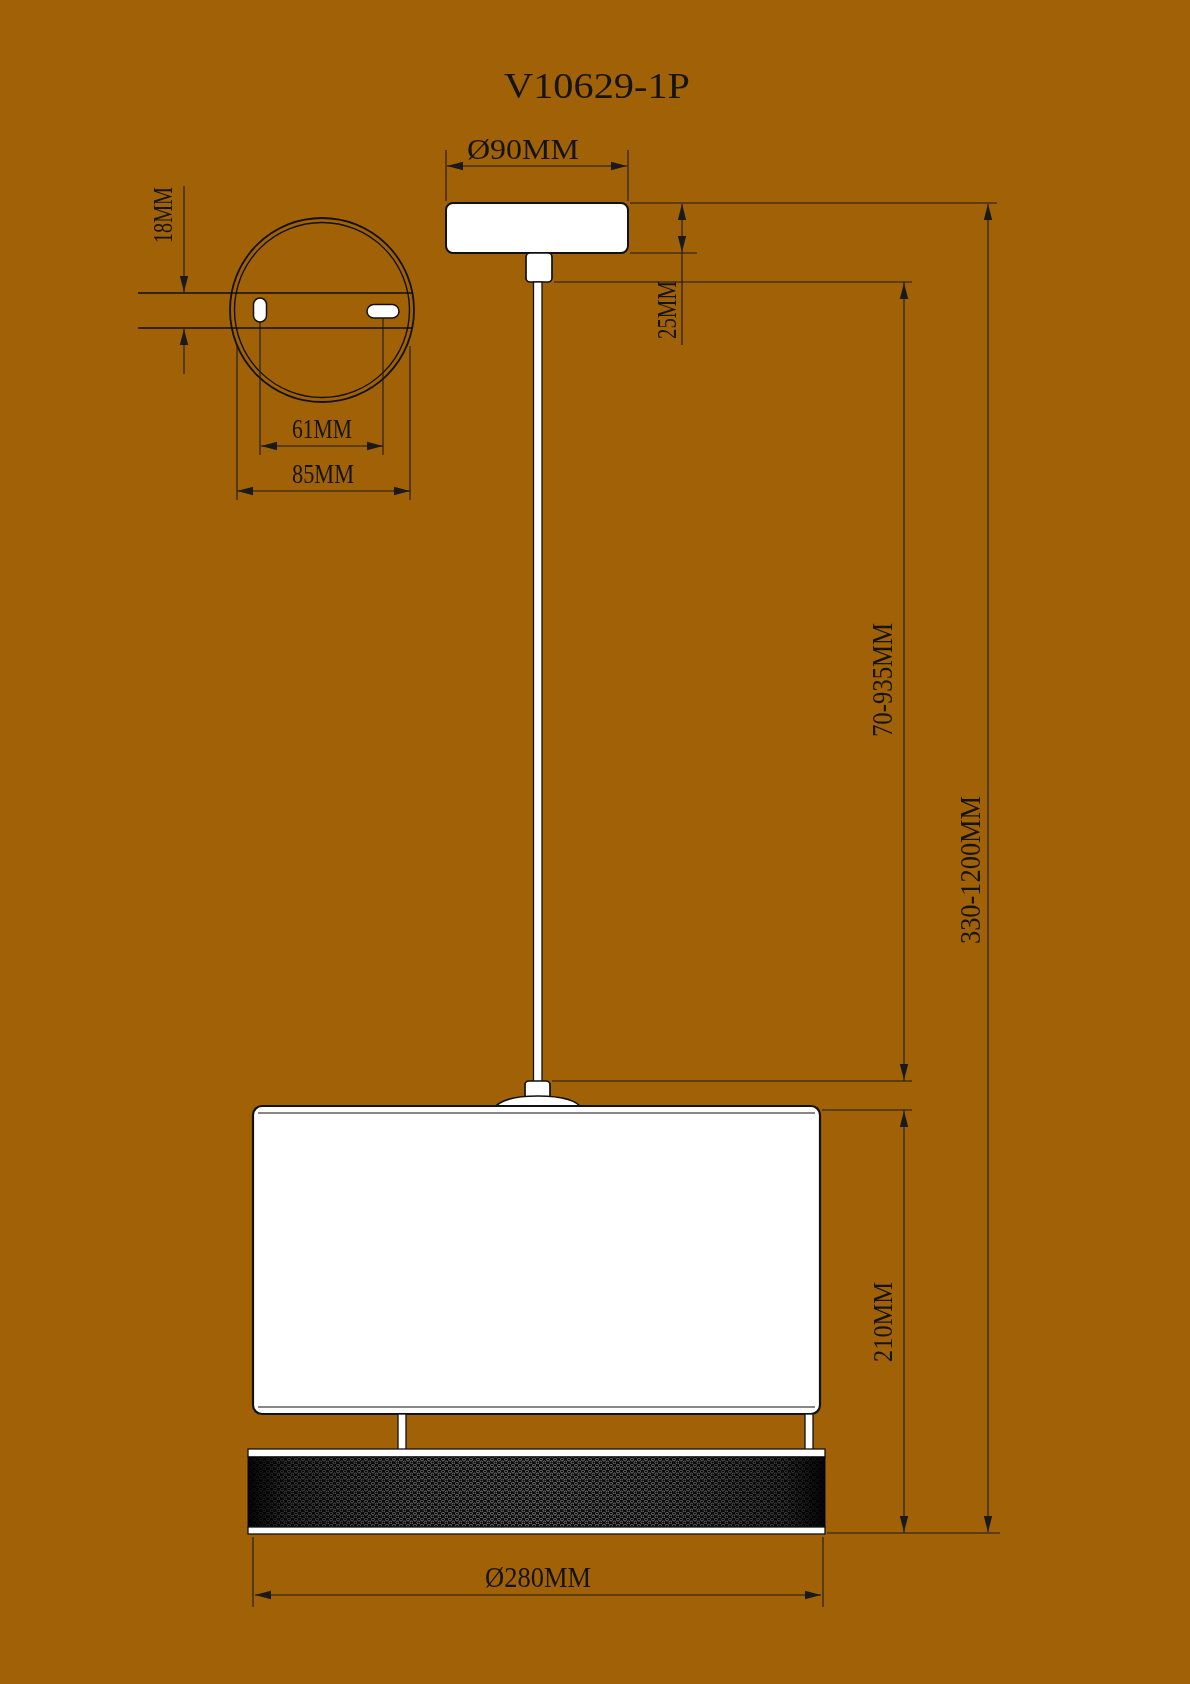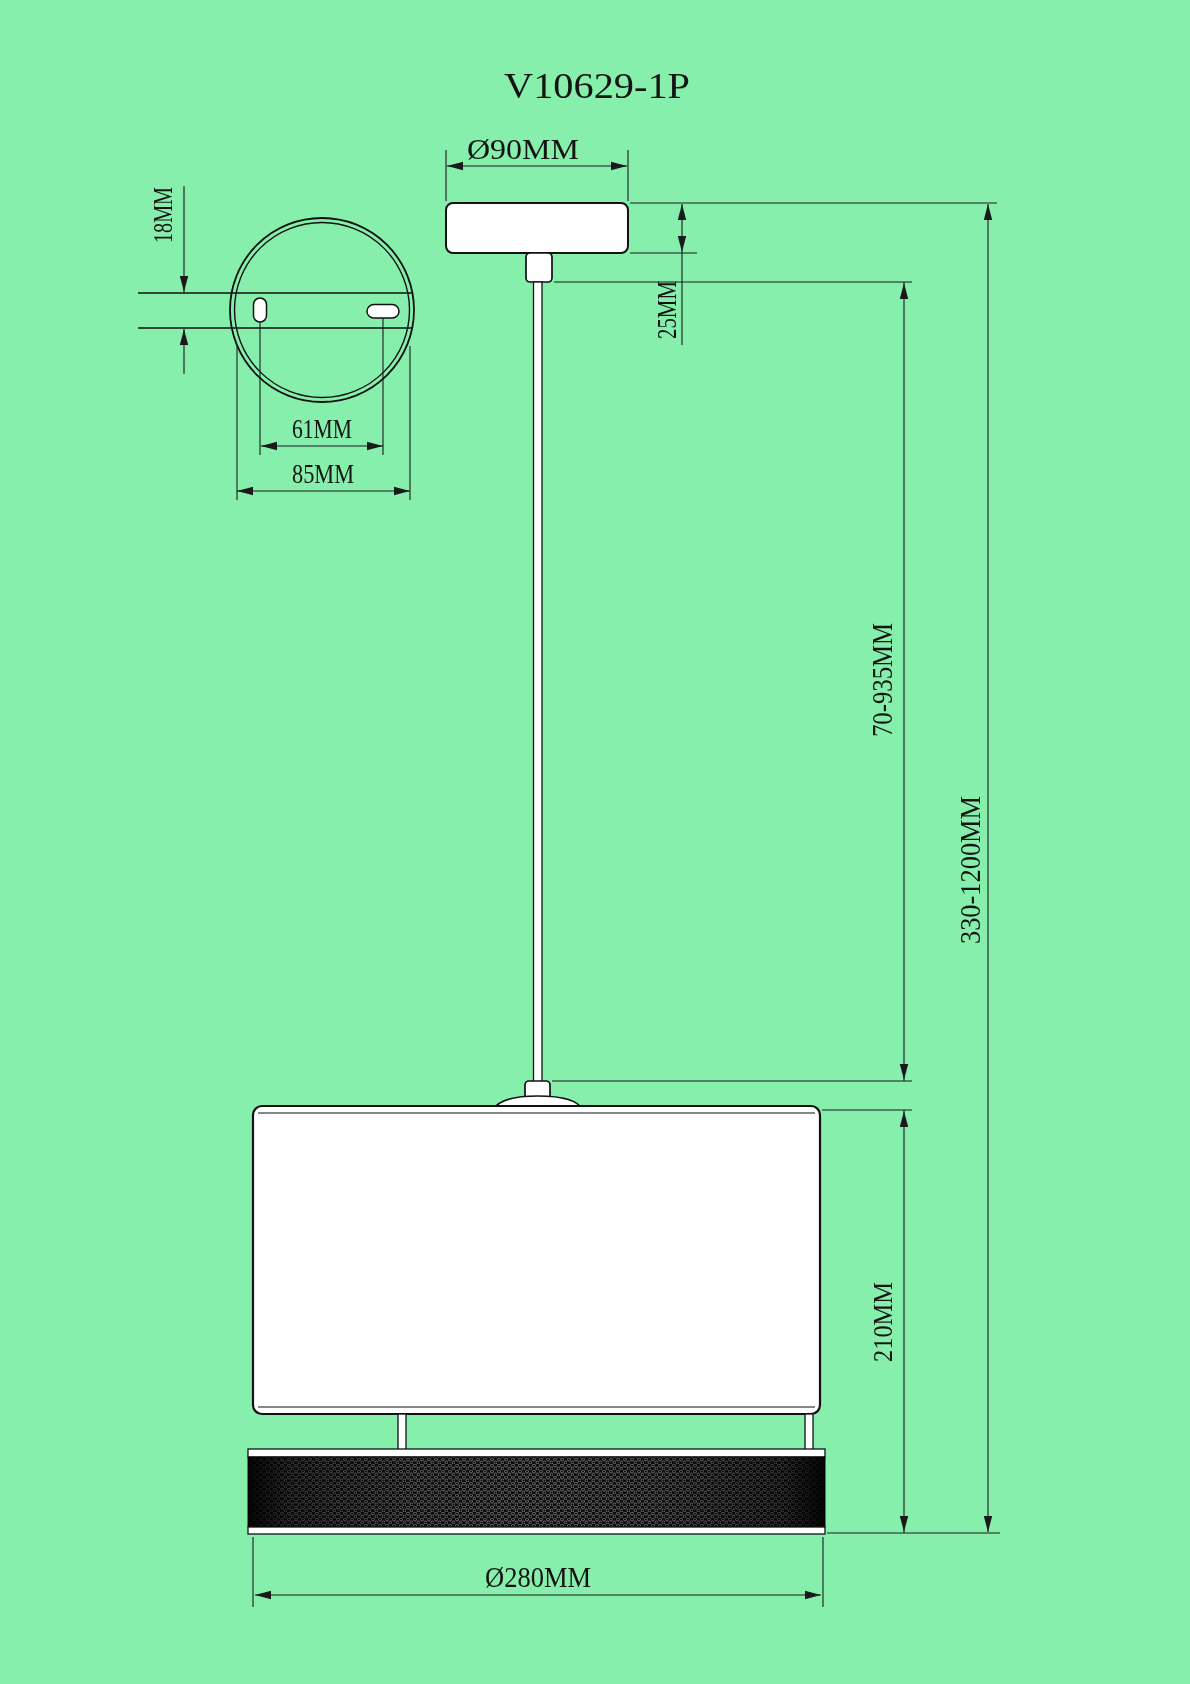--- a/index.html
+++ b/index.html
@@ -1,16 +1,16 @@
 <!DOCTYPE html>
 <html><head>
 <meta charset="utf-8">
 <style>
   html,body{margin:0;padding:0;background:#ffffff;}
-  .canvas{position:relative;width:1190px;height:1684px;background:#86efac;overflow:hidden;}
+  .canvas{position:relative;width:1190px;height:1684px;background:#a16207;overflow:hidden;}
   svg{display:block;}
   text{
     font-family:"Liberation Serif","DejaVu Serif",serif;
     fill:#141414;
   }
   .dim-text{font-size:28px;}
   .dim-text-lg{font-size:29px;}
   .title-text{font-size:36px;}
   .thin{stroke:#1a1a1a;stroke-width:1.1;fill:none;}
   .arrow{fill:#1a1a1a;stroke:none;}

